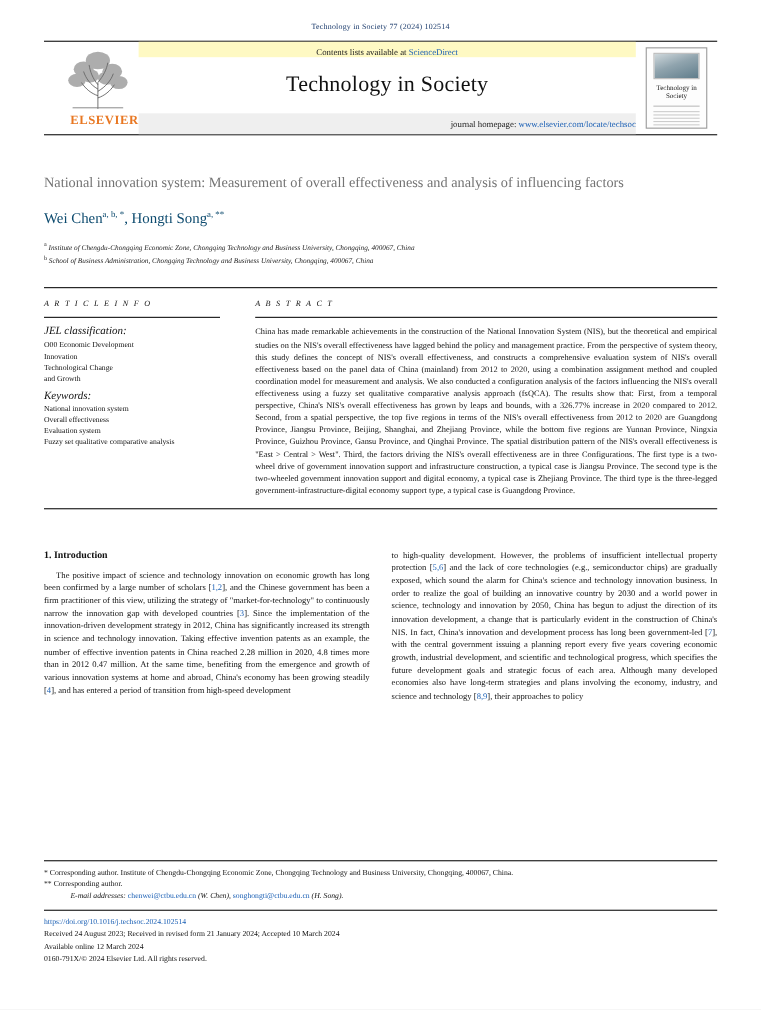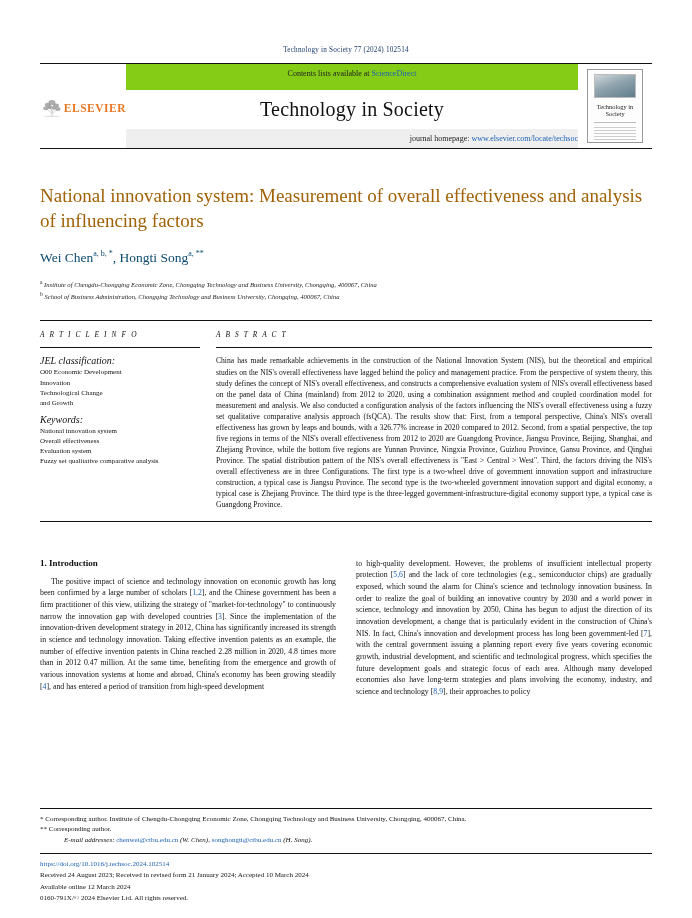--- a/index.html
+++ b/index.html
@@ -18,21 +18,21 @@
     width: 692px;
     height: 918px;
     background: #ffffff;
     box-sizing: border-box;
     padding: 0;
     overflow: hidden;
   }
   .page-inner {
     position: absolute;
     left: 40px;
-    top: 46px;
+    top: 20px;
     width: 612px;
     height: 858px;
   }
 
   
   .runhead {
     text-align: center;
     font-size: 7.2px;
     color: #1a3a6b;
     letter-spacing: .2px;
@@ -44,45 +44,46 @@
     display: flex;
     align-items: stretch;
     border-top: 1px solid #111;
     border-bottom: 1px solid #111;
     height: 86px;
     box-sizing: border-box;
   }
   .mast-logo {
     width: 86px;
     display: flex;
-    align-items: center;
+    flex-direction: column;
+    align-items: flex-end;
     justify-content: flex-start;
     padding-top: 3px;
     box-sizing: border-box;
   }
   .tree-svg { display:block; }
   .elsevier-word {
     font-family: "Liberation Serif", serif;
     font-size: 11.5px;
     letter-spacing: .5px;
     color: #e87722;
     font-weight: bold;
     margin-top: 1px;
   }
   .mast-center {
     flex: 1;
     display: flex;
     flex-direction: column;
     box-sizing: border-box;
   }
   .mast-band {
-    background: #84cc16;
+    background: #fef9c3;
     text-align: center;
     font-size: 8px;
-    padding: 5px 0 12px 0;
+    padding: 5px 0 0 0;
     color: #222;
   }
   .mast-band a { color: #1a5fb4; text-decoration: none; }
   .mast-title {
     flex: 1;
     display: flex;
     align-items: center;
     justify-content: center;
     font-size: 20px;
     color: #111;
@@ -140,25 +141,25 @@
   .cover-lines i {
     display: block;
     height: 1px;
     background: #ccc;
     margin-bottom: 2px;
   }
 
   
   .title-block { margin-top: 34px; }
   h1.article-title {
-    font-size: 19px;
+    font-size: 13px;
     font-weight: normal;
     line-height: 1.32;
     margin: 0;
-    color: #a16207;
+    color: #737373;
   }
   .authors {
     margin-top: 16px;
     font-size: 13.5px;
     color: #0c4a6e;
   }
   .authors sup { font-size: 8px; }
   .affils {
     margin-top: 12px;
     font-size: 6.6px;
@@ -174,21 +175,21 @@
     border-top: 1px solid #111;
     border-bottom: 1px solid #111;
     display: flex;
     padding: 9px 0 10px 0;
   }
   .col-info {
     width: 176px;
     padding-right: 16px;
     box-sizing: border-box;
   }
-  .col-abs { flex: 1; }
+  .col-abs { flex: 1; margin-left: 16px; }
   .sec-head {
     font-size: 7.4px;
     letter-spacing: 1.6px;
     color: #111;
     margin-bottom: 8px;
     font-style: italic;
   }
   .info-rule {
     border-top: 1px solid #111;
     margin: 0 0 7px 0;

